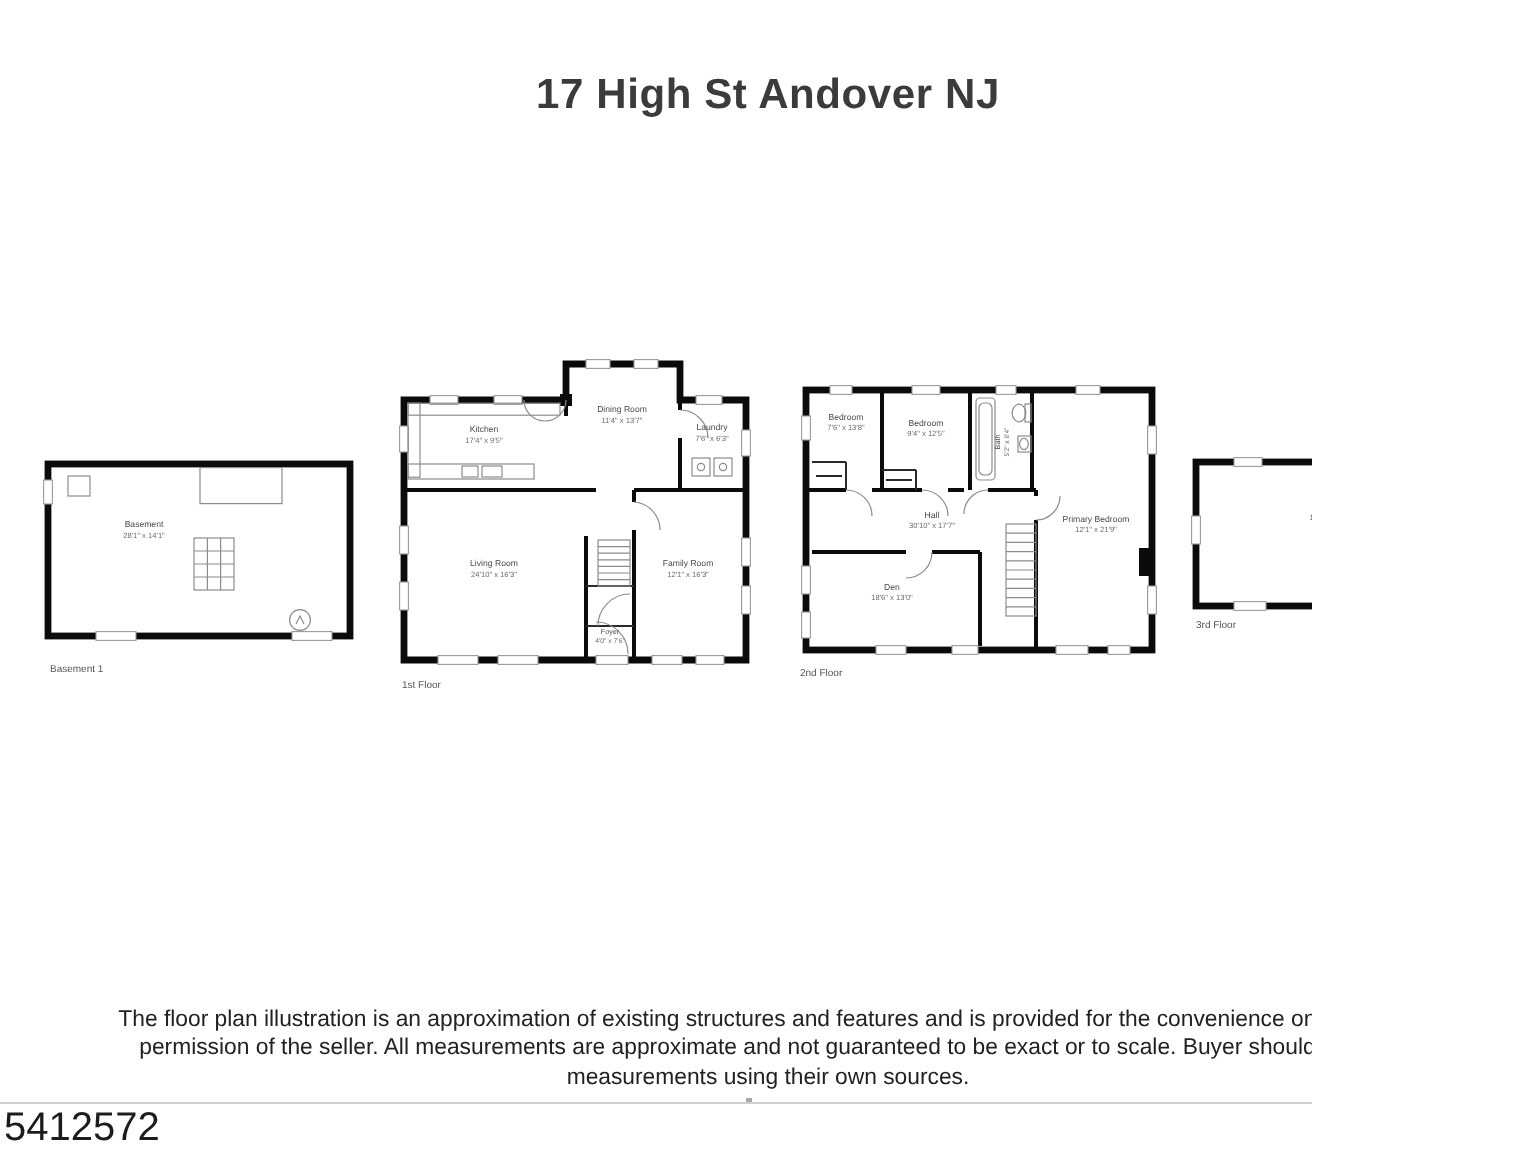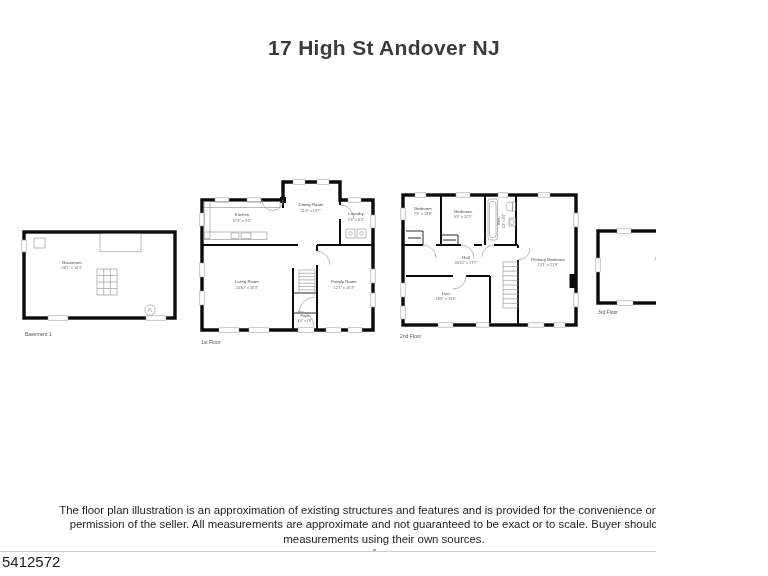--- a/index.html
+++ b/index.html
@@ -15,21 +15,21 @@
   .wall-out{fill:none;stroke:#0b0b0b;stroke-width:3.4;}
   .wall-in{fill:none;stroke:#0b0b0b;stroke-width:2;}
   .wall-thin{fill:none;stroke:#2a2a2a;stroke-width:1;}
   .solid{fill:#0b0b0b;stroke:none;}
   .win{fill:#ffffff;stroke:#9a9a9a;stroke-width:0.55;}
   .fixline{fill:none;stroke:#8c8c8c;stroke-width:0.6;}
   #disclaimer{position:absolute;top:503px;left:34px;width:700px;text-align:center;
               font-size:11.4px;line-height:1.25;color:#222;}
   #tiny-mark{position:absolute;top:549px;left:373px;width:3px;height:3px;background:#a9a9a9;}
   #footer-rule{position:absolute;top:551px;left:0;width:768px;border-top:1px solid #cfcfcf;}
-  #listing-id{position:absolute;top:553px;left:2px;font-size:15px;color:#1c1c1c;}
+  #listing-id{position:absolute;top:553px;left:2px;font-size:20px;color:#1c1c1c;}
 </style>
 </head>
 <body>
 
 <div id="canvas">
 
   <div id="title">17 High St Andover NJ</div>
 
   <svg class="plan" style="left:20px;top:225px" width="160" height="115" viewBox="0 0 160 115">
     <g>

